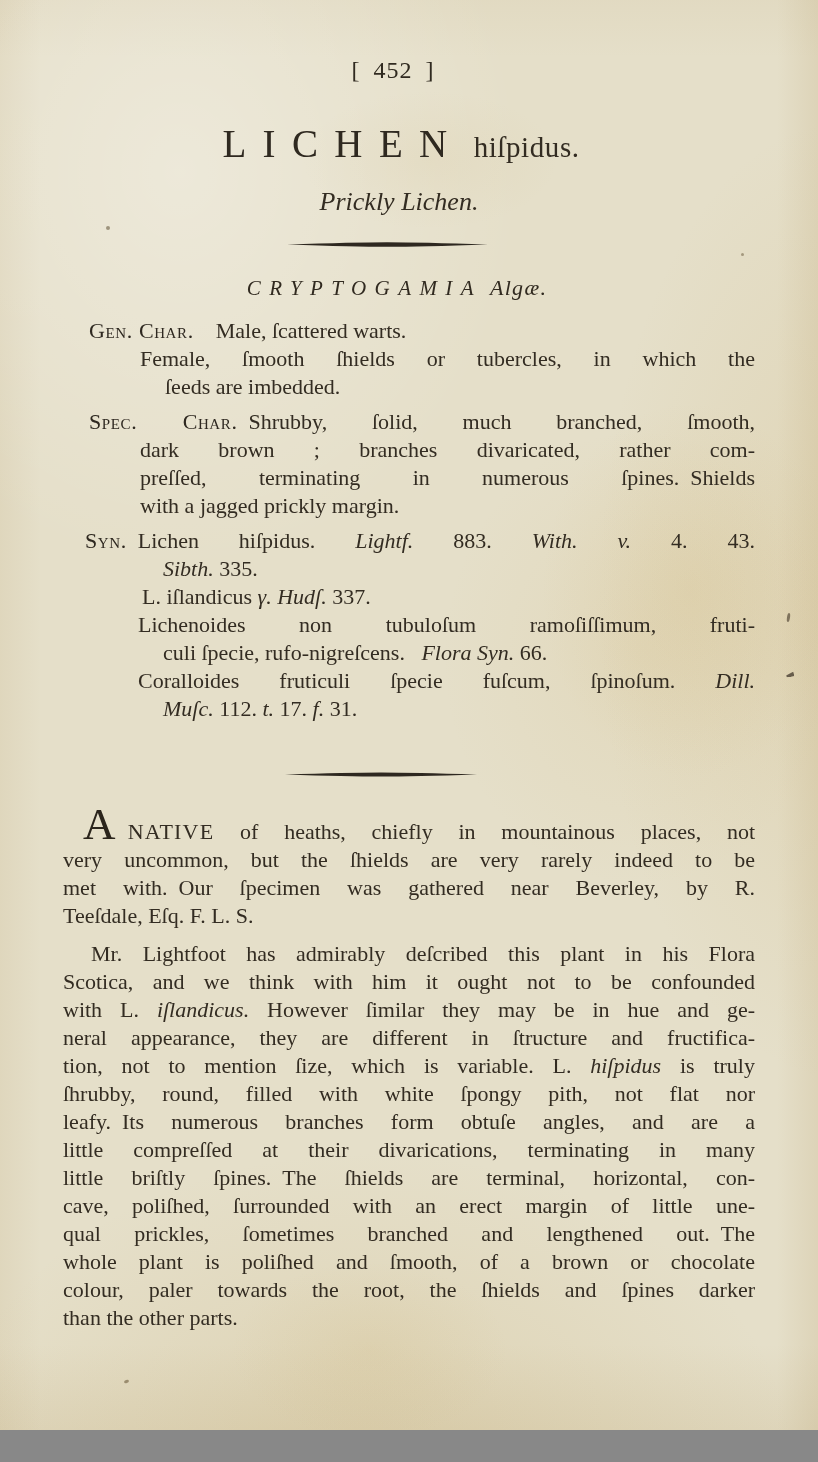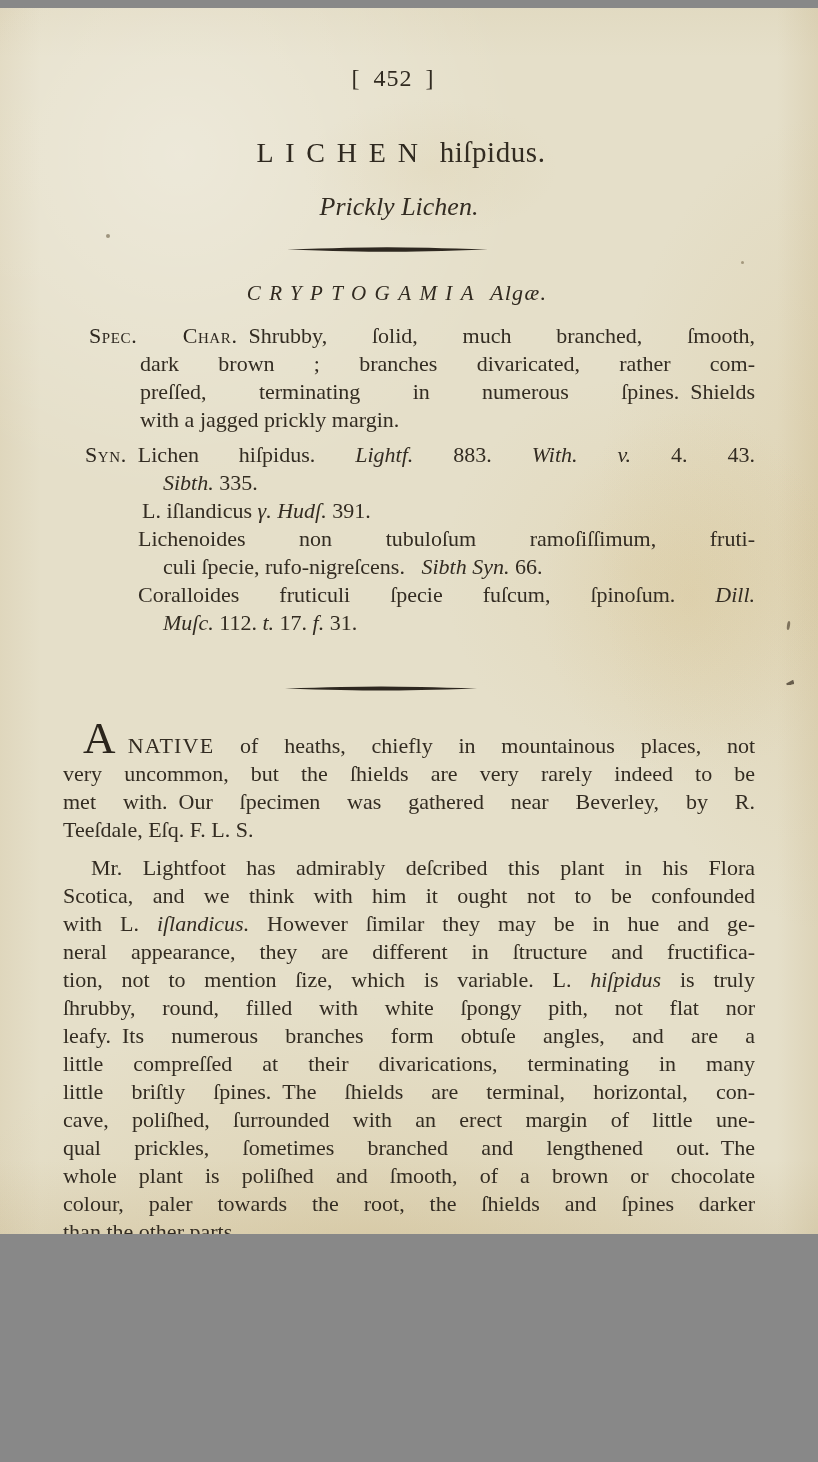--- a/index.html
+++ b/index.html
@@ -1,39 +1,39 @@
 <!DOCTYPE html>
 <html><head>
 <meta charset="utf-8">
 <style>
   html,body{margin:0;padding:0;background:#888;}
   .page{
     position:relative;
-    width:818px;height:1226px;
-    margin:8px auto;
+    width:818px;height:1430px;
+    margin:0 auto;
     overflow:hidden;
     background-color:#e5dfc9;
     background-image:
       radial-gradient(ellipse 60% 40% at 22% 12%, rgba(255,255,255,0.30), rgba(255,255,255,0) 70%),
       radial-gradient(ellipse 40% 45% at 103% 42%, rgba(198,168,100,0.20), rgba(198,168,100,0) 75%),
       radial-gradient(ellipse 70% 30% at 45% 103%, rgba(190,160,92,0.22), rgba(190,160,92,0) 75%),
       radial-gradient(ellipse 30% 20% at 78% 46%, rgba(205,175,108,0.13), rgba(205,175,108,0) 80%),
       linear-gradient(90deg, rgba(170,140,80,0.10), rgba(170,140,80,0) 5%, rgba(170,140,80,0) 95%, rgba(170,140,80,0.14)),
       linear-gradient(0deg, rgba(170,140,80,0.12), rgba(170,140,80,0) 6%, rgba(170,140,80,0) 96%, rgba(170,140,80,0.06));
     font-family:"Liberation Serif","DejaVu Serif",serif;
     color:#332c22;
   }
   .col{position:absolute;left:63px;top:0;width:692px;padding-top:52px;}
   .pageno{
     font-size:24px;line-height:36px;text-align:center;
     transform:translateX(-16px);
     word-spacing:6px;letter-spacing:1px;color:#302a20;
   }
   .title{margin-top:38px;text-align:center;line-height:36px;transform:translateX(-8px);white-space:nowrap;}
-  .title .genus{font-size:28px;letter-spacing:0.42em;color:#2f2920;}
+  .title .genus{font-size:39px;letter-spacing:0.42em;color:#2f2920;}
   .title .species{font-size:29px;margin-left:10px;letter-spacing:0.02em;color:#332c22;text-align:right;}
   .subtitle{margin-top:16px;text-align:center;font-style:italic;font-size:26px;line-height:32px;transform:translateX(-10px);color:#332c22;}
   .rule{display:block;margin:23px auto 0 auto;color:#2e2820;}
   .rule.r1{transform:translateX(-22px);}
   .rule.r2{margin-top:48px;transform:translateX(-28px);}
   .classif{margin-top:27px;text-align:center;font-style:italic;line-height:26px;transform:translateX(-12px);white-space:nowrap;color:#312a20;}
   .classif .order{font-size:21px;letter-spacing:0.40em;}
   .classif .family{font-size:22px;margin-left:8px;letter-spacing:0.06em;}
   .entries{margin-top:14px;font-size:22px;line-height:28px;}
   .entry + .entry{margin-top:7px;}
@@ -86,31 +86,36 @@
     <svg class="rule r1" width="205" height="7" viewBox="0 0 205 7">
       <path d="M2 3.5 Q 70 1.2 102 1.2 Q 135 1.2 203 3.5 Q 135 5.8 102 5.8 Q 70 5.8 2 3.5 Z" fill="#2e2820"></path>
     </svg>
 
     <div class="classif">
       <span class="order">CRYPTOGAMIA</span><span class="family">Algæ.</span>
     </div>
 
     <div class="entries">
       <div class="entry">
+          <div class="line" style="padding-left: 26px;"><span class="sc">Gen. Char.</span><span>  Male, ſcattered warts.</span></div>
+          <div class="line j" style="padding-left: 77px;"><span>Female, ſmooth ſhields or tubercles, in which the</span></div>
+          <div class="line" style="padding-left: 102px;"><span>ſeeds are imbedded.</span></div>
+        </div>
+      <div class="entry">
           <div class="line j" style="padding-left: 26px; font-family: Liberation Serif, serif;"><span class="sc">Spec. Char.</span><span> Shrubby, ſolid, much branched, ſmooth,</span></div>
           <div class="line j" style="padding-left: 77px;"><span>dark brown ; branches divaricated, rather com-</span></div>
           <div class="line j" style="padding-left: 77px;"><span>preſſed, terminating in numerous ſpines. Shields</span></div>
           <div class="line" style="padding-left: 77px;"><span>with a jagged prickly margin.</span></div>
         </div>
       <div class="entry">
           <div class="line j" style="padding-left: 22px;"><span class="sc">Syn.</span><span> Lichen hiſpidus. </span><span class="it">Lightf.</span><span> 883. </span><span class="it">With. v.</span><span> 4. 43.</span></div>
           <div class="line" style="padding-left: 100px;"><span class="it">Sibth.</span><span> 335.</span></div>
-          <div class="line" style="padding-left: 79px;"><span>L. iſlandicus </span><span class="it">γ. Hudſ.</span><span> 391.</span></div>
+          <div class="line" style="padding-left: 79px;"><span>L. iſlandicus </span><span class="it">γ. Hudſ.</span><span> 337.</span></div>
           <div class="line j" style="padding-left: 75px;"><span>Lichenoides non tubuloſum ramoſiſſimum, fruti-</span></div>
-          <div class="line" style="padding-left: 100px;"><span>culi ſpecie, rufo-nigreſcens.  </span><span class="it">Sibth Syn.</span><span> 66.</span></div>
+          <div class="line" style="padding-left: 100px;"><span>culi ſpecie, rufo-nigreſcens.  </span><span class="it">Flora Syn.</span><span> 66.</span></div>
           <div class="line j" style="padding-left: 75px;"><span>Coralloides fruticuli ſpecie fuſcum, ſpinoſum. </span><span class="it">Dill.</span></div>
           <div class="line" style="padding-left: 100px;"><span class="it">Muſc.</span><span> 112. </span><span class="it">t.</span><span> 17. </span><span class="it">f.</span><span> 31.</span></div>
         </div>
     </div>
 
     <svg class="rule r2" width="196" height="7" viewBox="0 0 196 7">
       <path d="M2 3.5 Q 65 1.4 98 1.4 Q 130 1.4 194 3.5 Q 130 5.6 98 5.6 Q 65 5.6 2 3.5 Z" fill="#2e2820"></path>
     </svg>
 
     <div class="bodytext">

